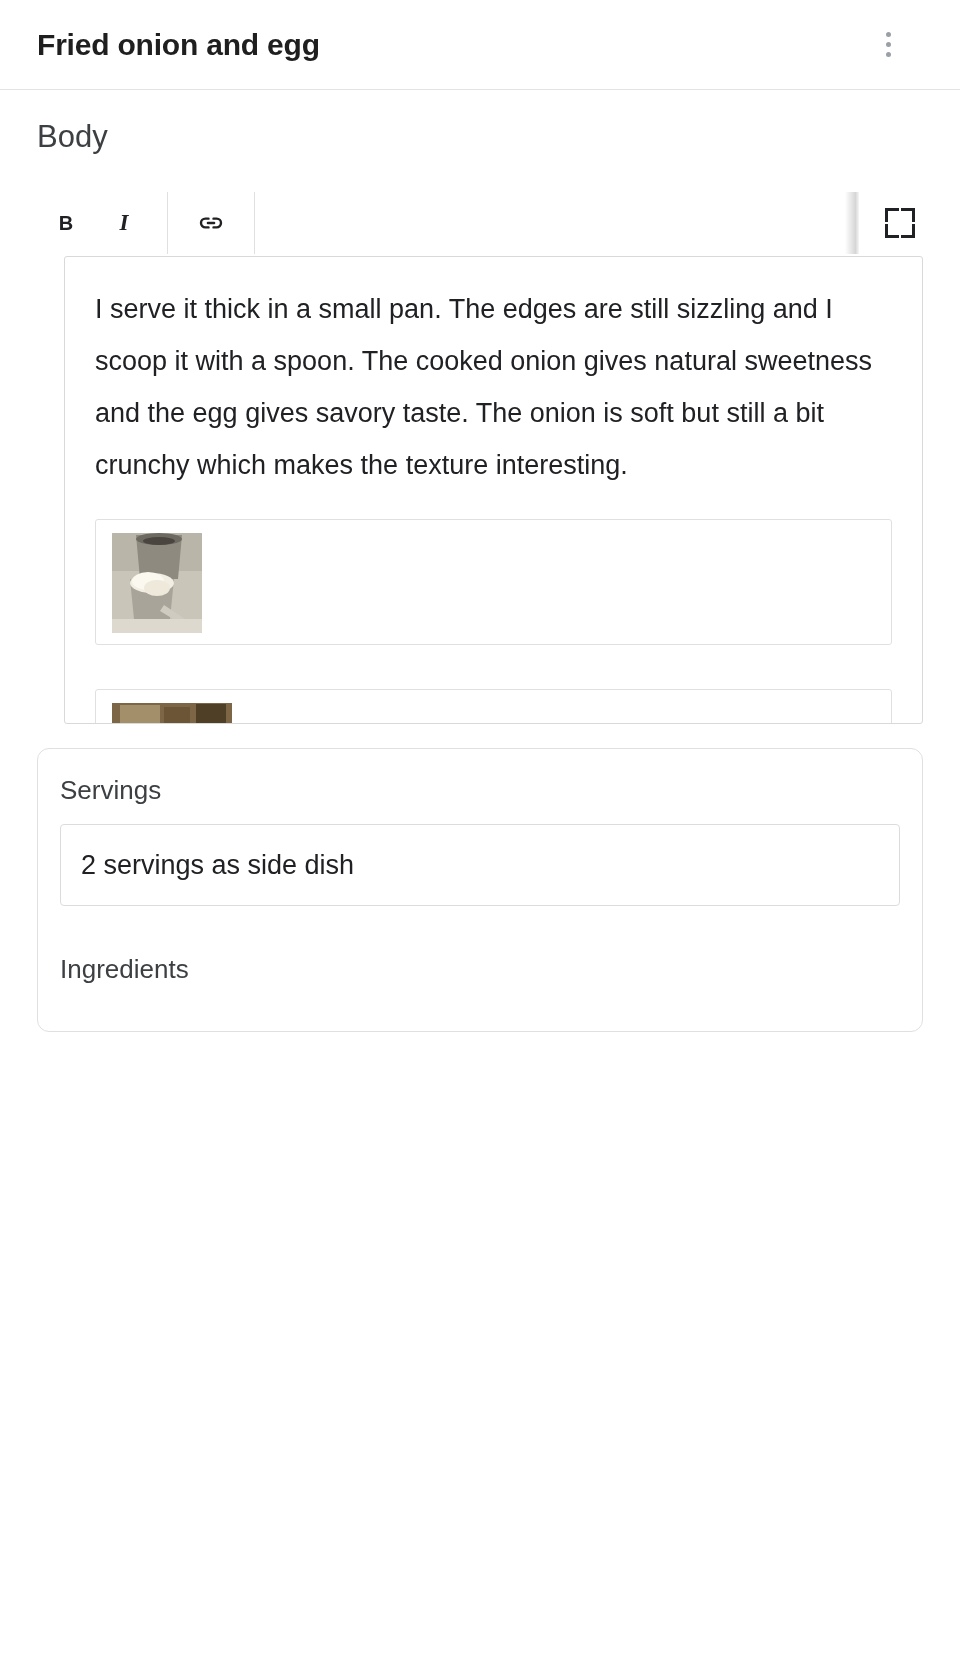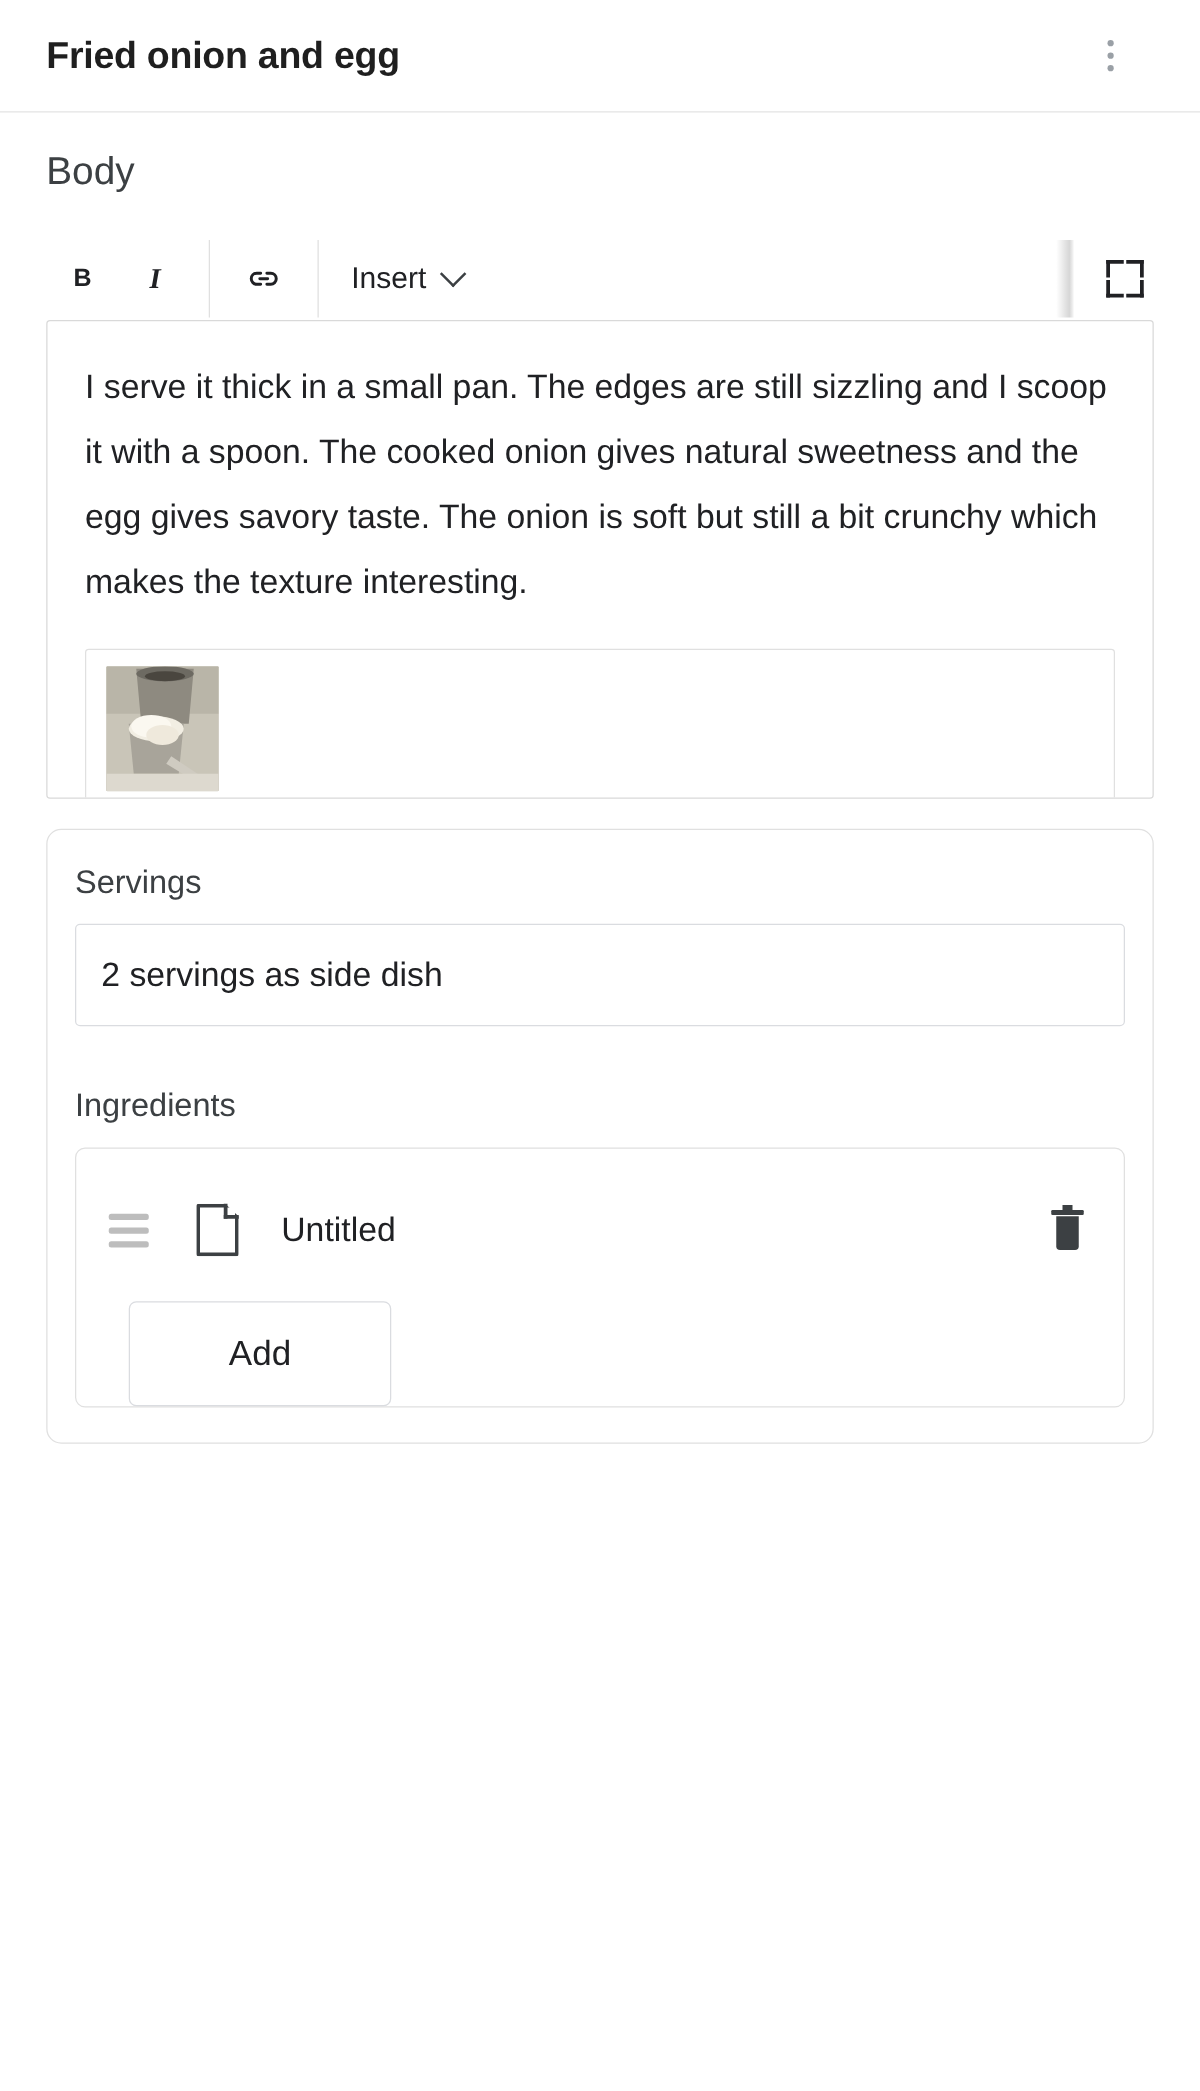--- a/index.html
+++ b/index.html
@@ -134,26 +134,27 @@
   .expand-icon i.tl { top:0; left:0; border-right:none; border-bottom:none; }
   .expand-icon i.tr { top:0; right:0; border-left:none; border-bottom:none; }
   .expand-icon i.bl { bottom:0; left:0; border-right:none; border-top:none; }
   .expand-icon i.br { bottom:0; right:0; border-left:none; border-top:none; }
 
   
   .rte {
     margin-top: 2px;
     border: 1px solid #d9d9d9;
     border-radius: 3px;
-    height: 383px;
+    height: 468px;
     box-sizing: border-box;
     padding: 26px 30px 0 30px;
     overflow: hidden;
     position: relative;
     background: #fff;
+    margin-left: 27px;
   }
   .rte p {
     margin: 0;
     font-size: 27px;
     line-height: 52px;
     color: #202124;
   }
   .embed-card {
     margin-top: 28px;
     border: 1px solid #e0e0e0;
@@ -374,24 +375,20 @@
     <div class="tb-btn italic">I</div>
     <div class="tb-sep"></div>
     <div class="tb-btn">
       <svg width="30" height="30" viewBox="0 0 24 24" fill="none" stroke="#202124" stroke-width="1.9" stroke-linecap="round">
         <path d="M9.5 12h5"></path>
         <path d="M10 8.5H7.5a3.5 3.5 0 0 0 0 7H10"></path>
         <path d="M14 8.5h2.5a3.5 3.5 0 0 1 0 7H14"></path>
       </svg>
     </div>
     <div class="tb-sep"></div>
-    <div class="tb-insert">
-      <span>Insert</span>
-      <span class="chev"></span>
-    </div>
     <div class="tb-right">
       <div class="tb-fade"></div>
       <div class="expand-icon">
         <i class="tl"></i>
           <i class="tr"></i>
           <i class="bl"></i>
           <i class="br"></i>
       </div>
     </div>
   </div>
@@ -432,35 +429,15 @@
 
 
   <div class="panel">
     <div class="field-label">Servings</div>
     <div class="text-input">
       <span>2 servings as side dish</span>
     </div>
 
     <div class="field-label ingredients">Ingredients</div>
 
-    <div class="list-box">
-      <div class="list-row">
-        <div class="drag-handle">
-          <span></span>
-            <span></span>
-            <span></span>
-        </div>
-        <div class="doc-icon">
-          <div class="sheet"></div>
-          <div class="fold"></div>
-        </div>
-        <div class="row-title">Untitled</div>
-        <div class="trash">
-          <div class="handle"></div>
-          <div class="lid"></div>
-          <div class="can"></div>
-        </div>
-      </div>
-      <div class="add-btn">Add</div>
-    </div>
   </div>
 
 </div>
 
 </body></html>

